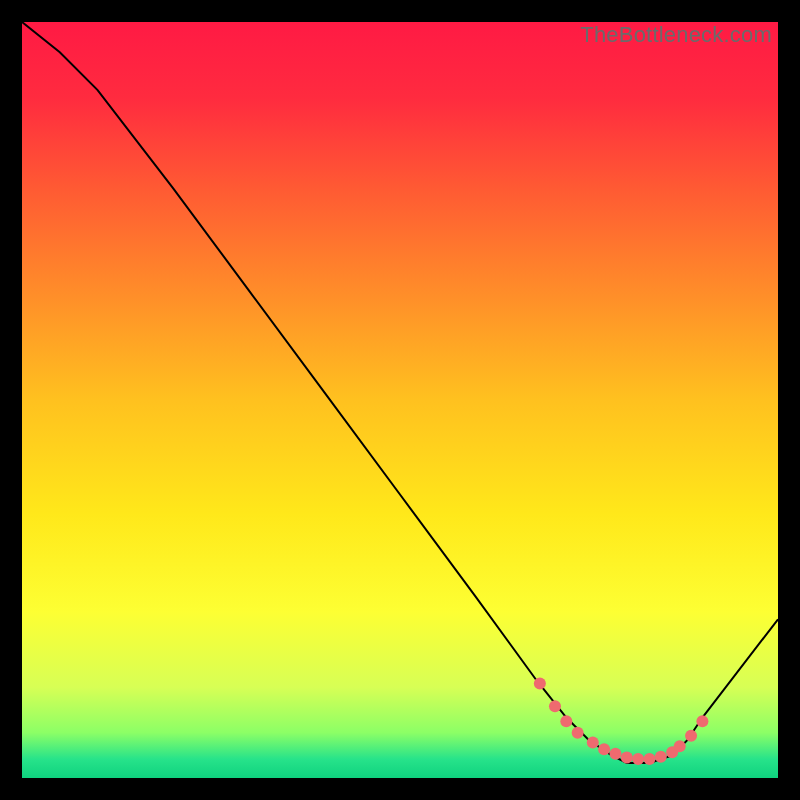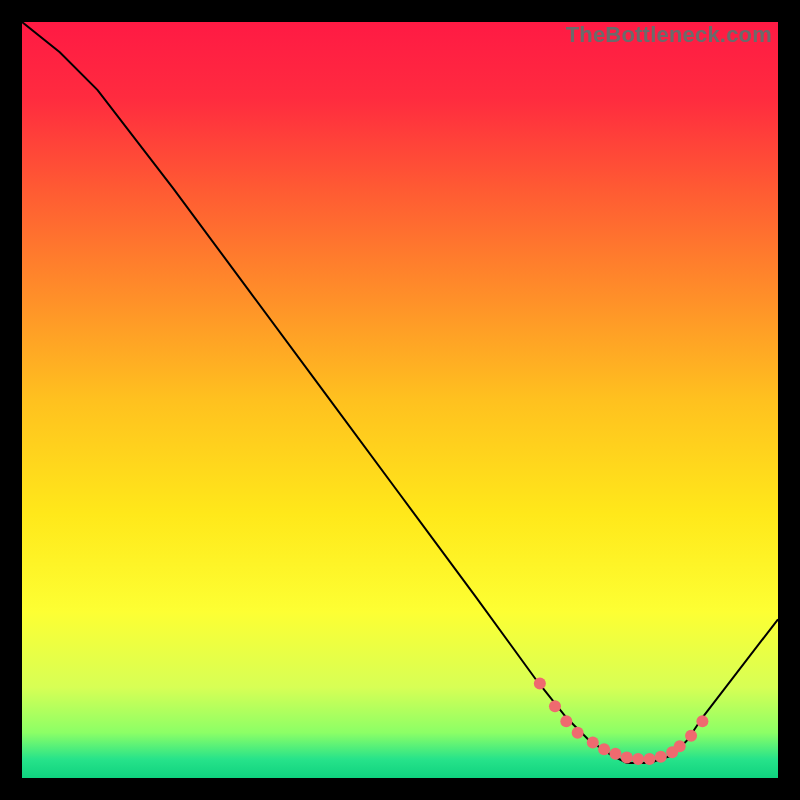--- a/index.html
+++ b/index.html
@@ -10,21 +10,20 @@
     background: #000;
     overflow: hidden;
   }
   .frame {
     position: absolute;
     left: 22px;
     top: 22px;
     width: 756px;
     height: 756px;
     background: #5eead4;
-    font-weight: bold;
   }
   svg.plot {
     position: absolute;
     left: 0;
     top: 0;
     width: 756px;
     height: 756px;
   }
   .watermark {
     position: absolute;

